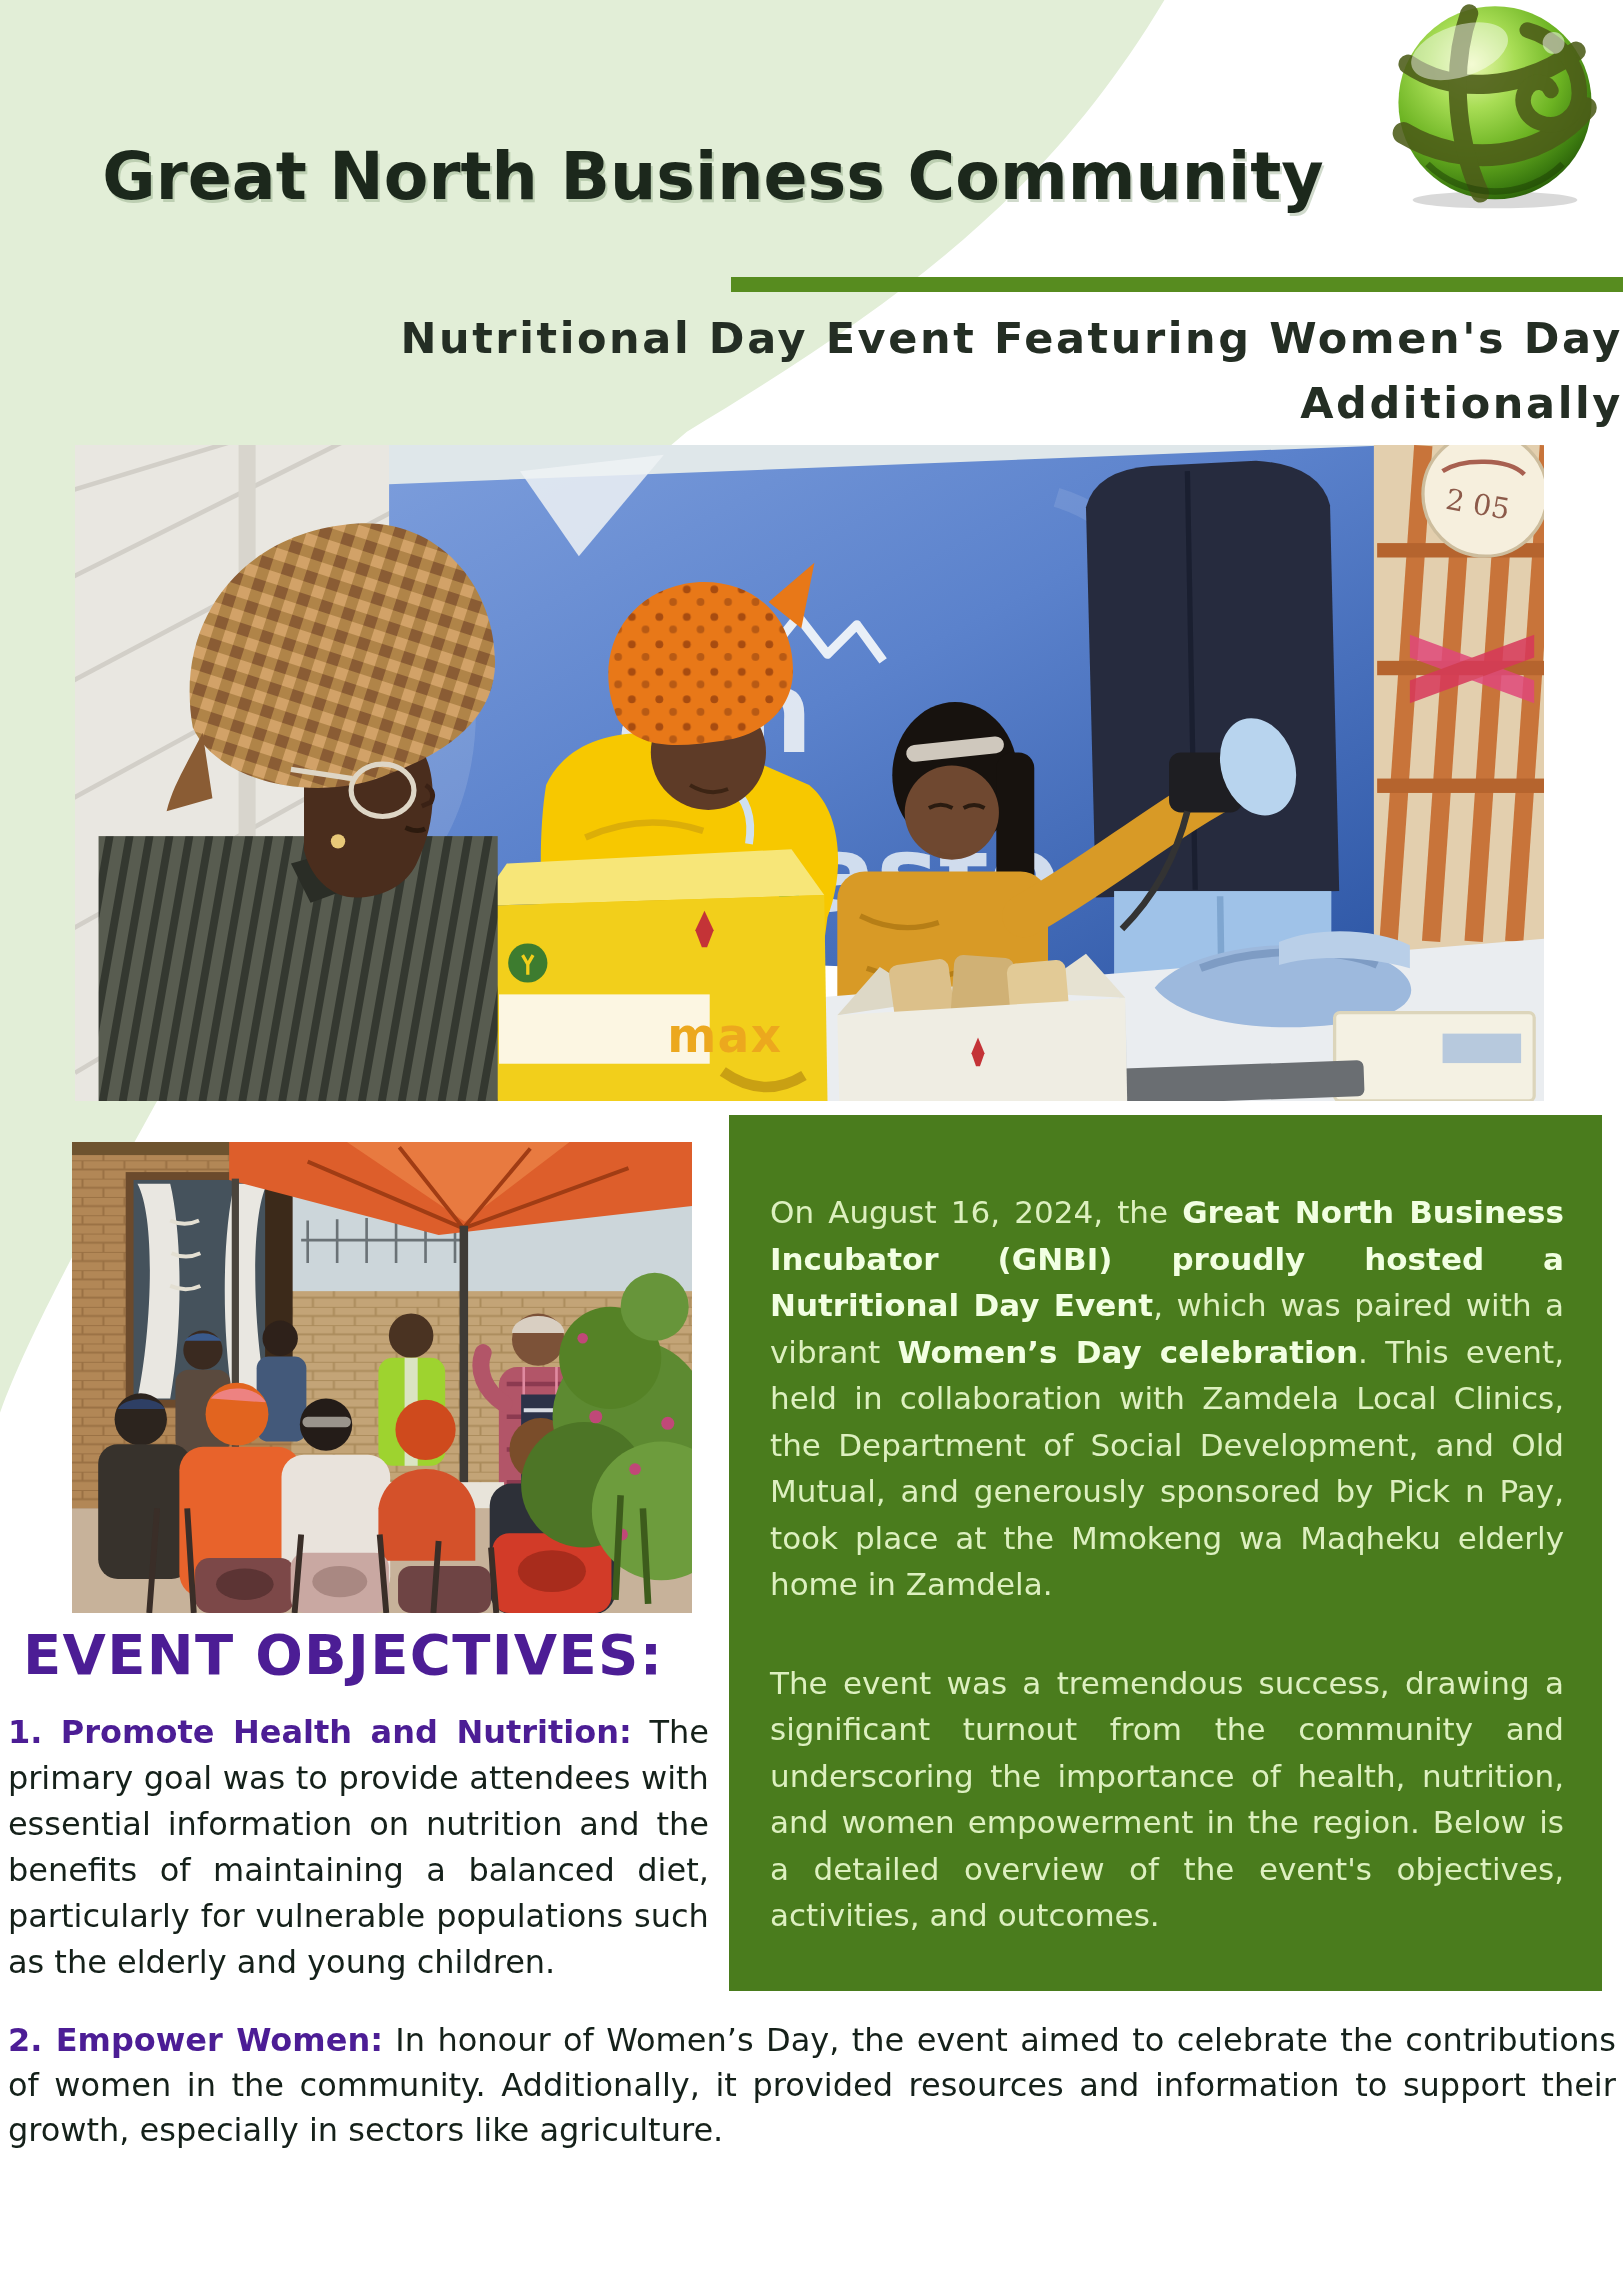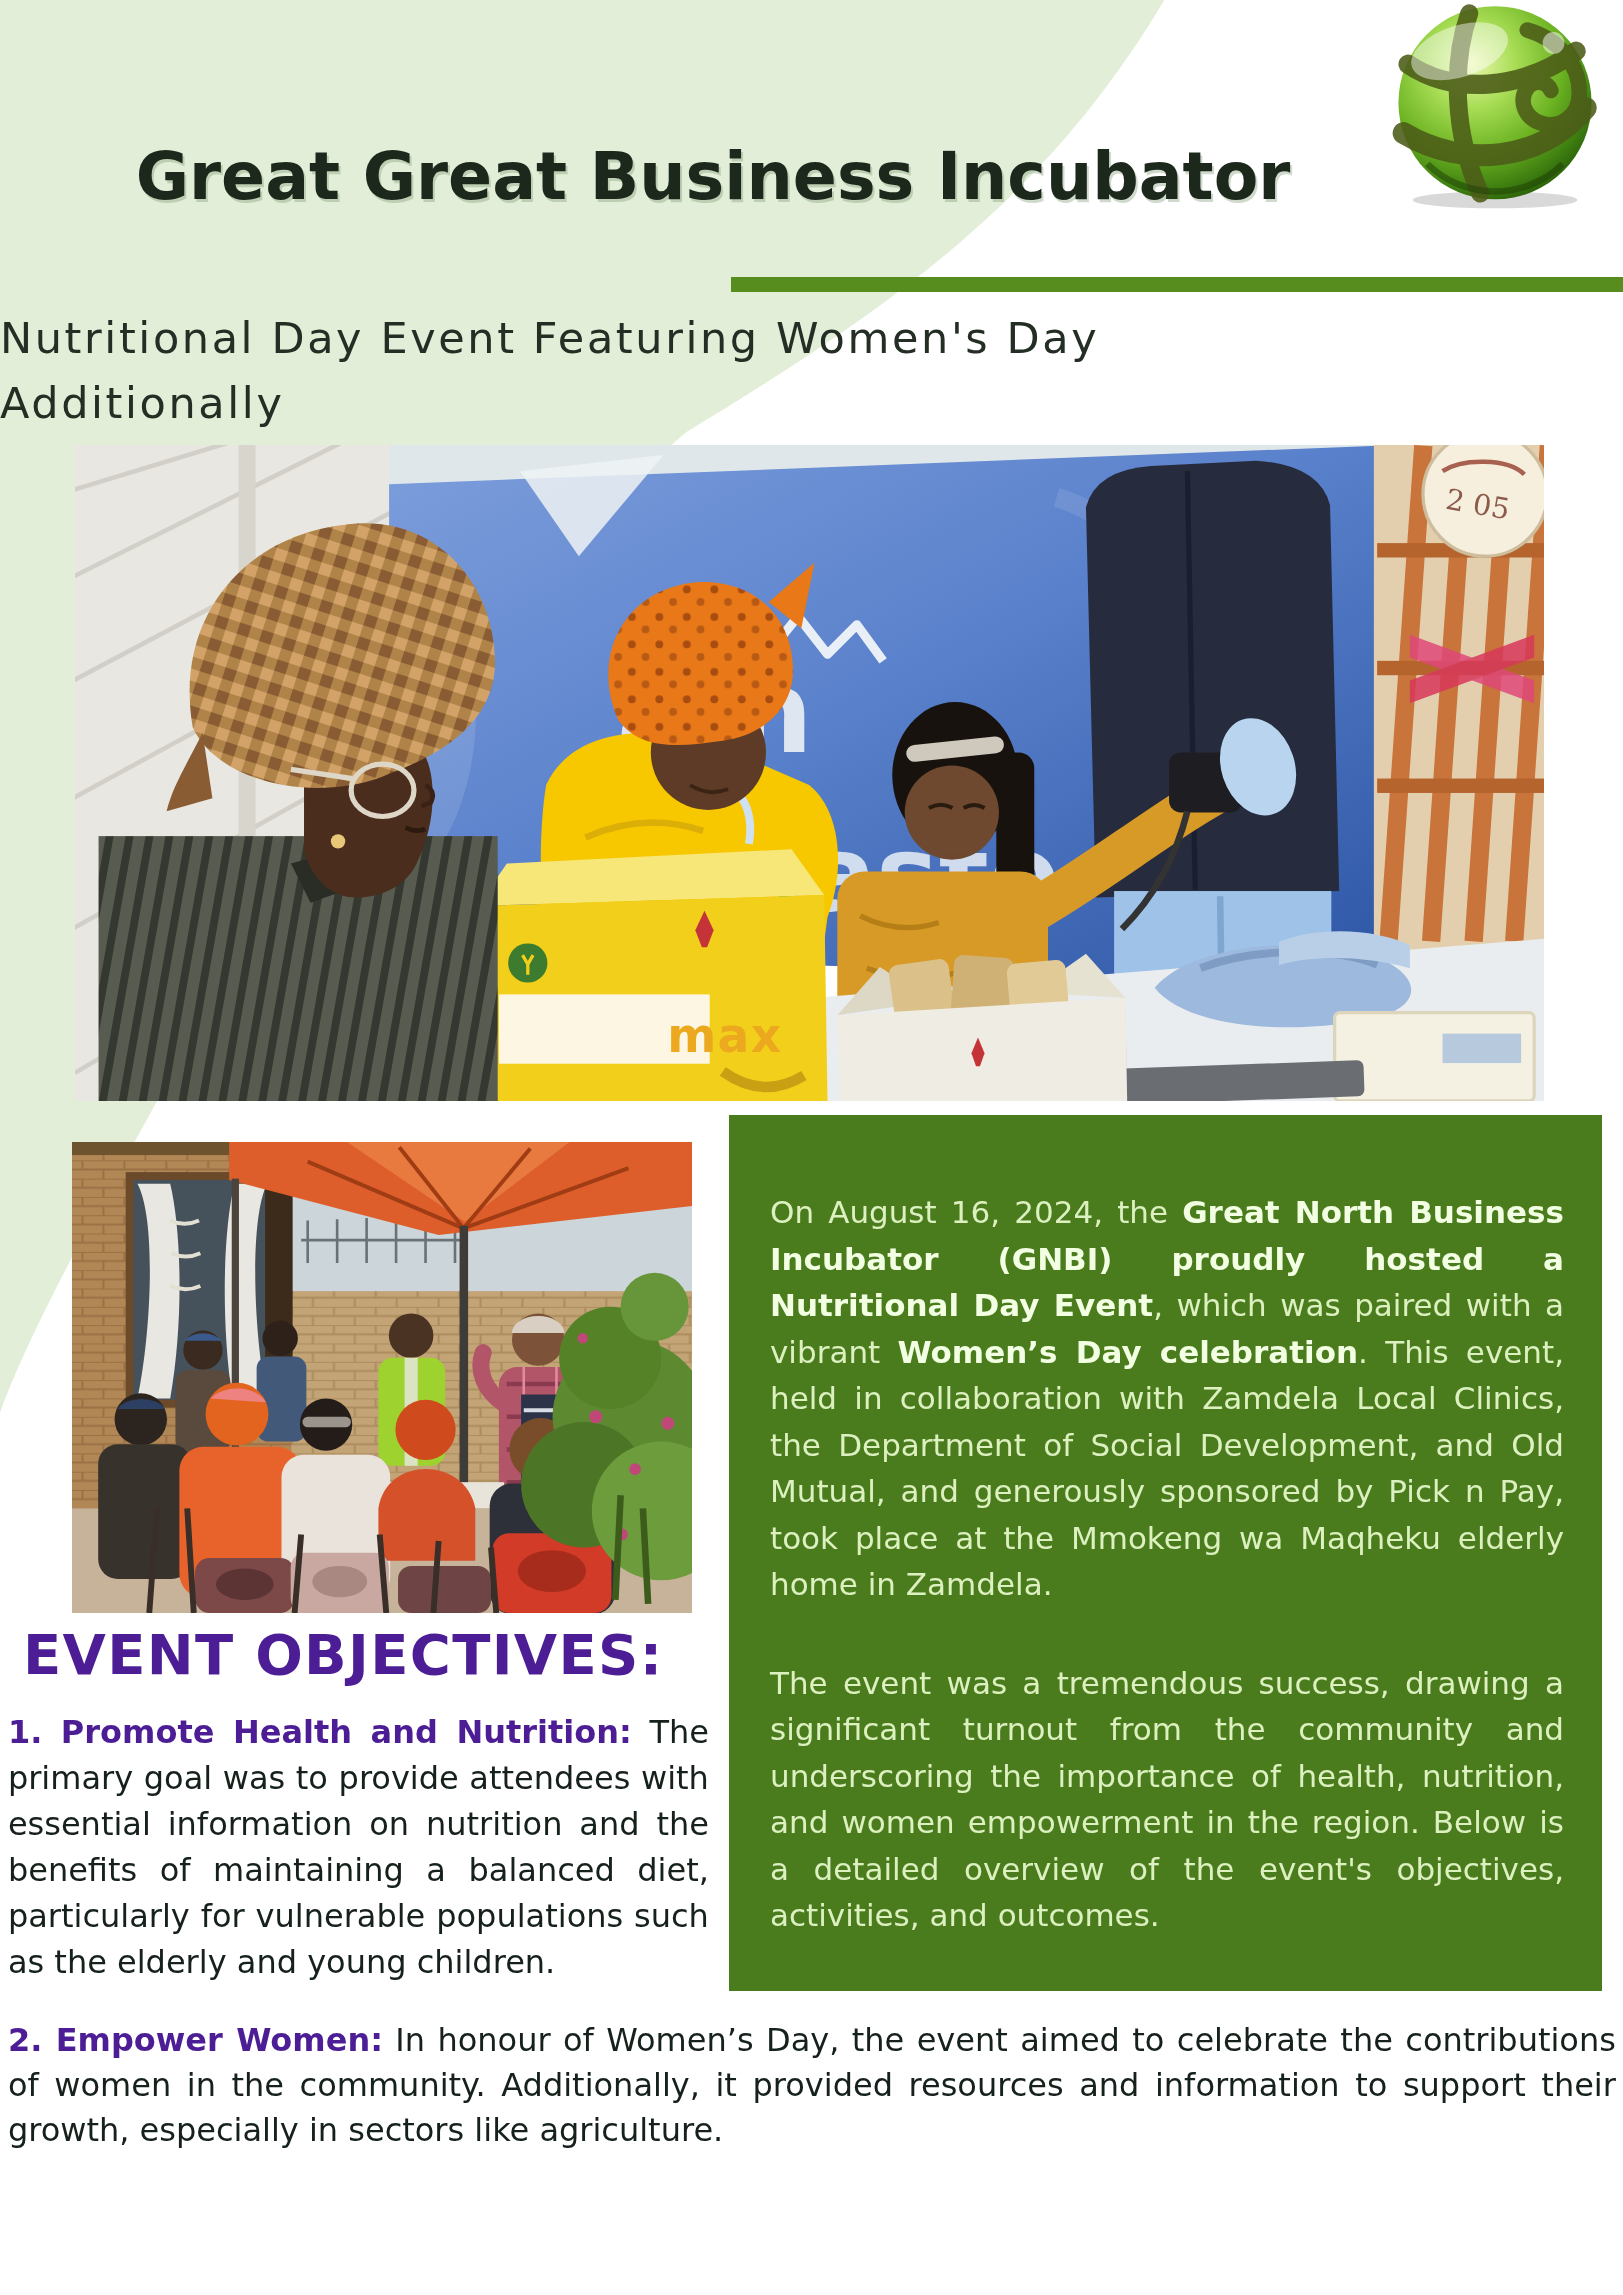--- a/index.html
+++ b/index.html
@@ -10,22 +10,22 @@
   .bg-swoosh{position:absolute;left:0;top:0;width:100%;height:100%;pointer-events:none;}
   .page-title{
     position:absolute;left:0;top:139px;width:1426px;margin:0;text-align:center;
     font-size:65px;font-weight:800;color:#1c281c;letter-spacing:0px;
     text-shadow:2px 2.6px 0 rgba(120,150,110,0.35);
   }
   .logo{position:absolute;top:3.3px;right:25px;width:206px;height:206px;}
   .logo svg{width:100%;height:100%;display:block;}
   .accent-bar{position:absolute;left:731px;right:0;top:277px;height:15px;background:#578c1f;}
   .page-subtitle{
-    position:absolute;left:0;top:306px;width:1623px;margin:0;text-align:left;
-    font-size:43px;font-weight:400;color:#242e24;line-height:1.5;letter-spacing:2.6px;
+    position:absolute;left:0;top:306px;width:1623px;margin:0;text-align:right;
+    font-size:43px;font-weight:700;color:#242e24;line-height:1.5;letter-spacing:2.6px;
   }
   figure{margin:0;padding:0;}
   figure svg{width:100%;height:100%;display:block;}
   .photo-main{position:absolute;left:75px;top:445px;width:1469px;height:656px;}
   .photo-secondary{position:absolute;left:72px;top:1142px;width:620px;height:471px;}
   .intro-box{
     position:absolute;left:729px;top:1115px;width:873px;box-sizing:border-box;
     background:#4a7c1d;color:#ddf0c0;padding:74px 38px 52px 41px;
     font-size:31px;line-height:1.5;text-align:justify;
   }
@@ -44,21 +44,21 @@
 </style>
 </head>
 <body>
 
 <div class="page">
 
   <svg class="bg-swoosh" viewBox="0 0 2481 3509" preserveAspectRatio="none" aria-hidden="true">
     <path d="M0,0 H1780 C1600,300 1380,460 1050,660 C760,900 420,1350 220,1720 C120,1900 40,2050 0,2160 Z" fill="#e2eed7"></path>
   </svg>
 
-  <h1 class="page-title">Great Great Business Incubator</h1>
+  <h1 class="page-title">Great North Business Community</h1>
 
   <div class="logo">
     <svg viewBox="0 0 320 320" aria-hidden="true">
       <defs>
         <radialGradient id="sphereG" cx="38%" cy="30%" r="80%">
           <stop offset="0%" stop-color="#eaf8b0"></stop>
           <stop offset="28%" stop-color="#a8dd55"></stop>
           <stop offset="58%" stop-color="#6cb322"></stop>
           <stop offset="82%" stop-color="#3d7d10"></stop>
           <stop offset="100%" stop-color="#1f4d05"></stop>

